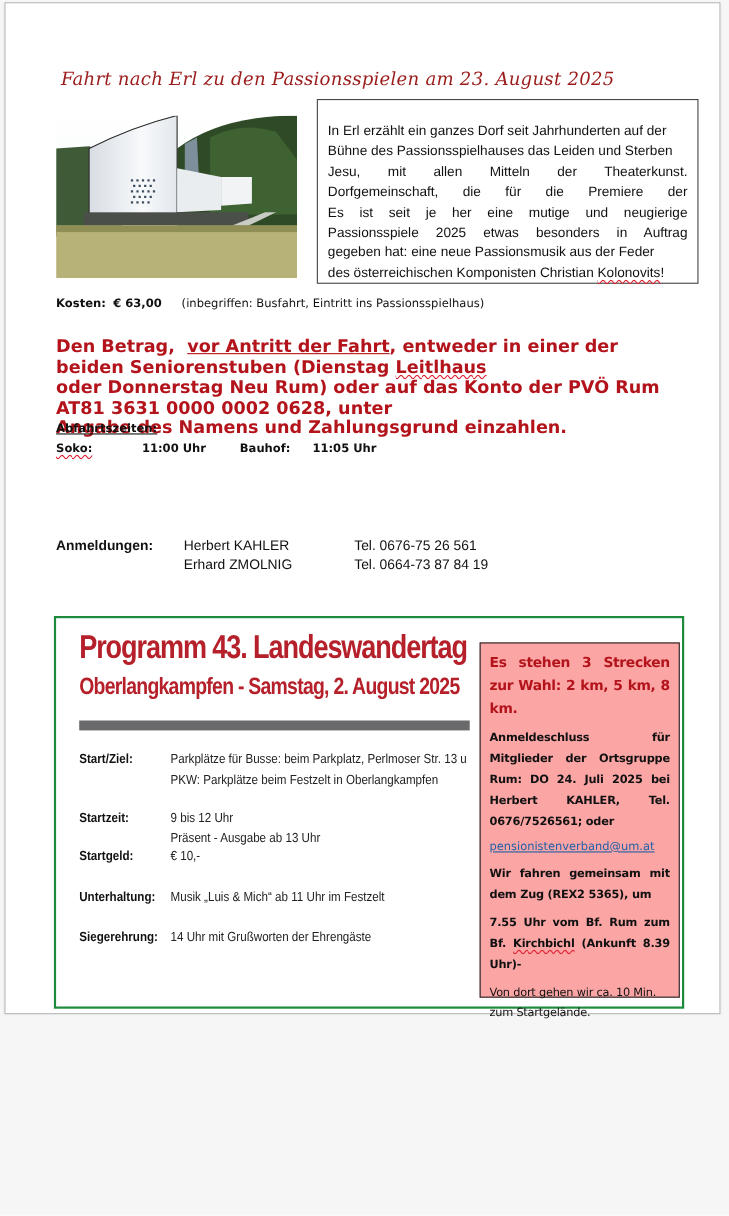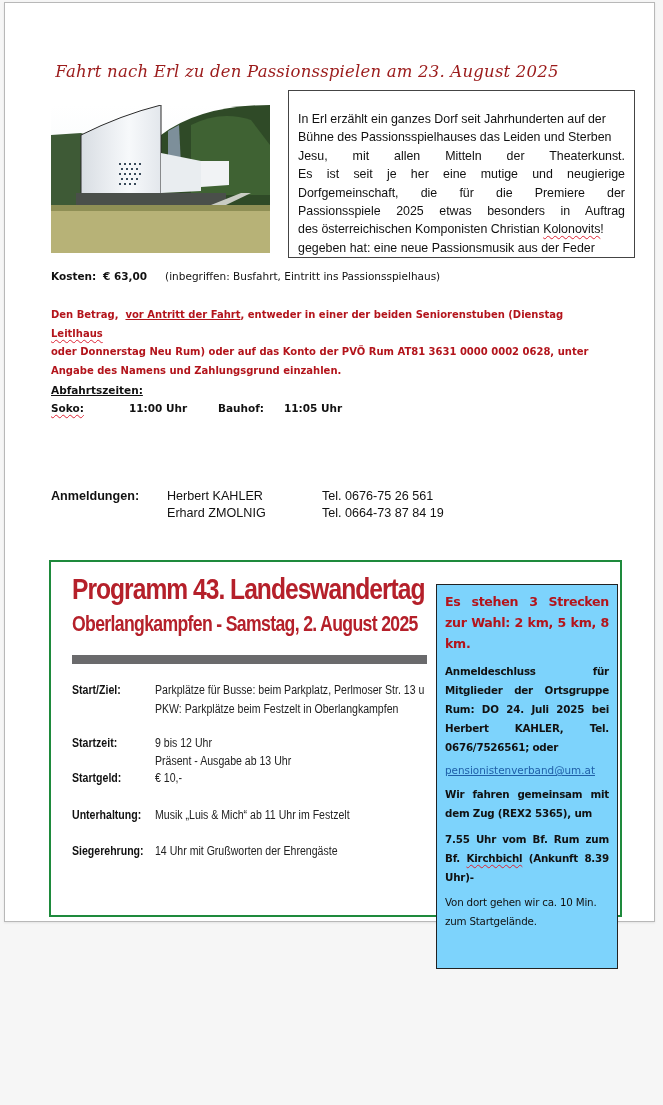--- a/index.html
+++ b/index.html
@@ -28,21 +28,21 @@
   }
   .squiggle { text-decoration: underline wavy #d23; text-decoration-thickness: 1px; text-underline-offset: 2px; }
   .cost {
     position: absolute; left: 51px; top: 270px; font-family: "DejaVu Sans", sans-serif; font-size: 10.5px;
   }
   .cost b { font-weight: bold; }
   .cost .incl { margin-left: 18px; }
   .redpara {
     position: absolute; left: 51px; top: 306px; width: 560px;
     font-family: "DejaVu Sans", sans-serif; font-weight: bold; color: #b3141b;
-    font-size: 10px; line-height: 18.5px;
+    font-size: 16px; line-height: 18.5px;
   }
   .redpara u { text-decoration: underline; }
   .dep {
     position: absolute; left: 51px; top: 384px; font-family: "DejaVu Sans", sans-serif; font-size: 10.5px;
     width: 560px;
   }
   .dep .h { font-weight: bold; text-decoration: underline; height: 18px; }
   .dep .row { position: relative; height: 19px; font-weight: bold; }
   .dep .row span { position: absolute; top: 0; }
   .dep .ret { height: 18px; }
@@ -70,22 +70,22 @@
   .grayline { position: absolute; left: 72px; top: 655px; width: 355px; height: 9px; background: #6a6a6c; }
   .prog {
     position: absolute; left: 72px; top: 681px; width: 356px; height: 190px; overflow: hidden;
     font-family: "Liberation Sans", sans-serif; font-size: 12px;
   }
   .prog .item { position: absolute; left: 0; white-space: nowrap; }
   .prog .k { position: absolute; left: 0; font-weight: bold; transform: scaleX(0.88); transform-origin: left; }
   .prog .v { position: absolute; left: 83px; transform: scaleX(0.88); transform-origin: left; color: #222; }
 
   .sidebox {
-    position: absolute; left: 436px; top: 584px; width: 182px; height: 385px;
-    background: #7dd3fc; border: 1.5px solid #222; box-sizing: border-box;
+    position: absolute; left: 436px; top: 584px; width: 182px; height: 323px;
+    background: #fca5a5; border: 1.5px solid #222; box-sizing: border-box;
     padding: 6px 8px 0 8px; font-family: "DejaVu Sans", sans-serif;
   }
   .sidebox .head { color: #b3141b; font-weight: bold; font-size: 12.6px; line-height: 21px; text-align: justify; text-align-last: left; letter-spacing: -0.3px; }
   .sidebox .p { font-weight: bold; font-size: 10.3px; line-height: 19px; text-align: justify; letter-spacing: -0.2px; }
   .sidebox .email { color: #1f5fa8; text-decoration: underline; font-size: 10.4px; margin-top: 4px; line-height: 19px; }
   .sidebox .norm { font-weight: normal; font-size: 10.3px; line-height: 19px; letter-spacing: -0.2px; }
 </style>
 </head>
 <body>
 
@@ -142,25 +142,25 @@
     <path d="M160 100 L190 88 L200 88 L175 100 Z" fill="#c9ccc4"></path>
     <rect x="0" y="100" width="219" height="48" fill="#b7b277"></rect>
     <rect x="0" y="100" width="219" height="6" fill="#8f8f55"></rect>
   </svg>
 </div>
 
 <div class="textbox">
   <div>In Erl erzählt ein ganzes Dorf seit Jahrhunderten auf der</div>
   <div>Bühne des Passionsspielhauses das Leiden und Sterben</div>
   <div style="text-align-last: justify">Jesu, mit allen Mitteln der Theaterkunst.</div>
+  <div style="text-align-last: justify">Dorfgemeinschaft, die für die Premiere der</div>
   <div style="text-align-last: justify">Es ist seit je her eine mutige und neugierige</div>
-  <div style="text-align-last: justify">Dorfgemeinschaft, die für die Premiere der</div>
   <div style="text-align-last: justify">Passionsspiele 2025 etwas besonders in Auftrag</div>
+  <div>gegeben hat: eine neue Passionsmusik aus der Feder</div>
   <div><span>des österreichischen Komponisten Christian </span><span class="squiggle">Kolonovits</span><span>!</span></div>
-  <div>gegeben hat: eine neue Passionsmusik aus der Feder</div>
 </div>
 
 <div class="cost">
   <b>Kosten:</b>&nbsp;&nbsp;<b>€ 63,00</b><span class="incl">(inbegriffen: Busfahrt, Eintritt ins Passionsspielhaus)</span>
 </div>
 
 <div class="redpara">
   <div><span style="white-space:pre">Den Betrag,  </span><u>vor Antritt der Fahrt</u><span>, entweder in einer der beiden Seniorenstuben (Dienstag </span><span class="squiggle">Leitlhaus</span></div>
   <div>oder Donnerstag Neu Rum) oder auf das Konto der PVÖ Rum AT81 3631 0000 0002 0628, unter</div>
   <div>Angabe des Namens und Zahlungsgrund einzahlen.</div>

